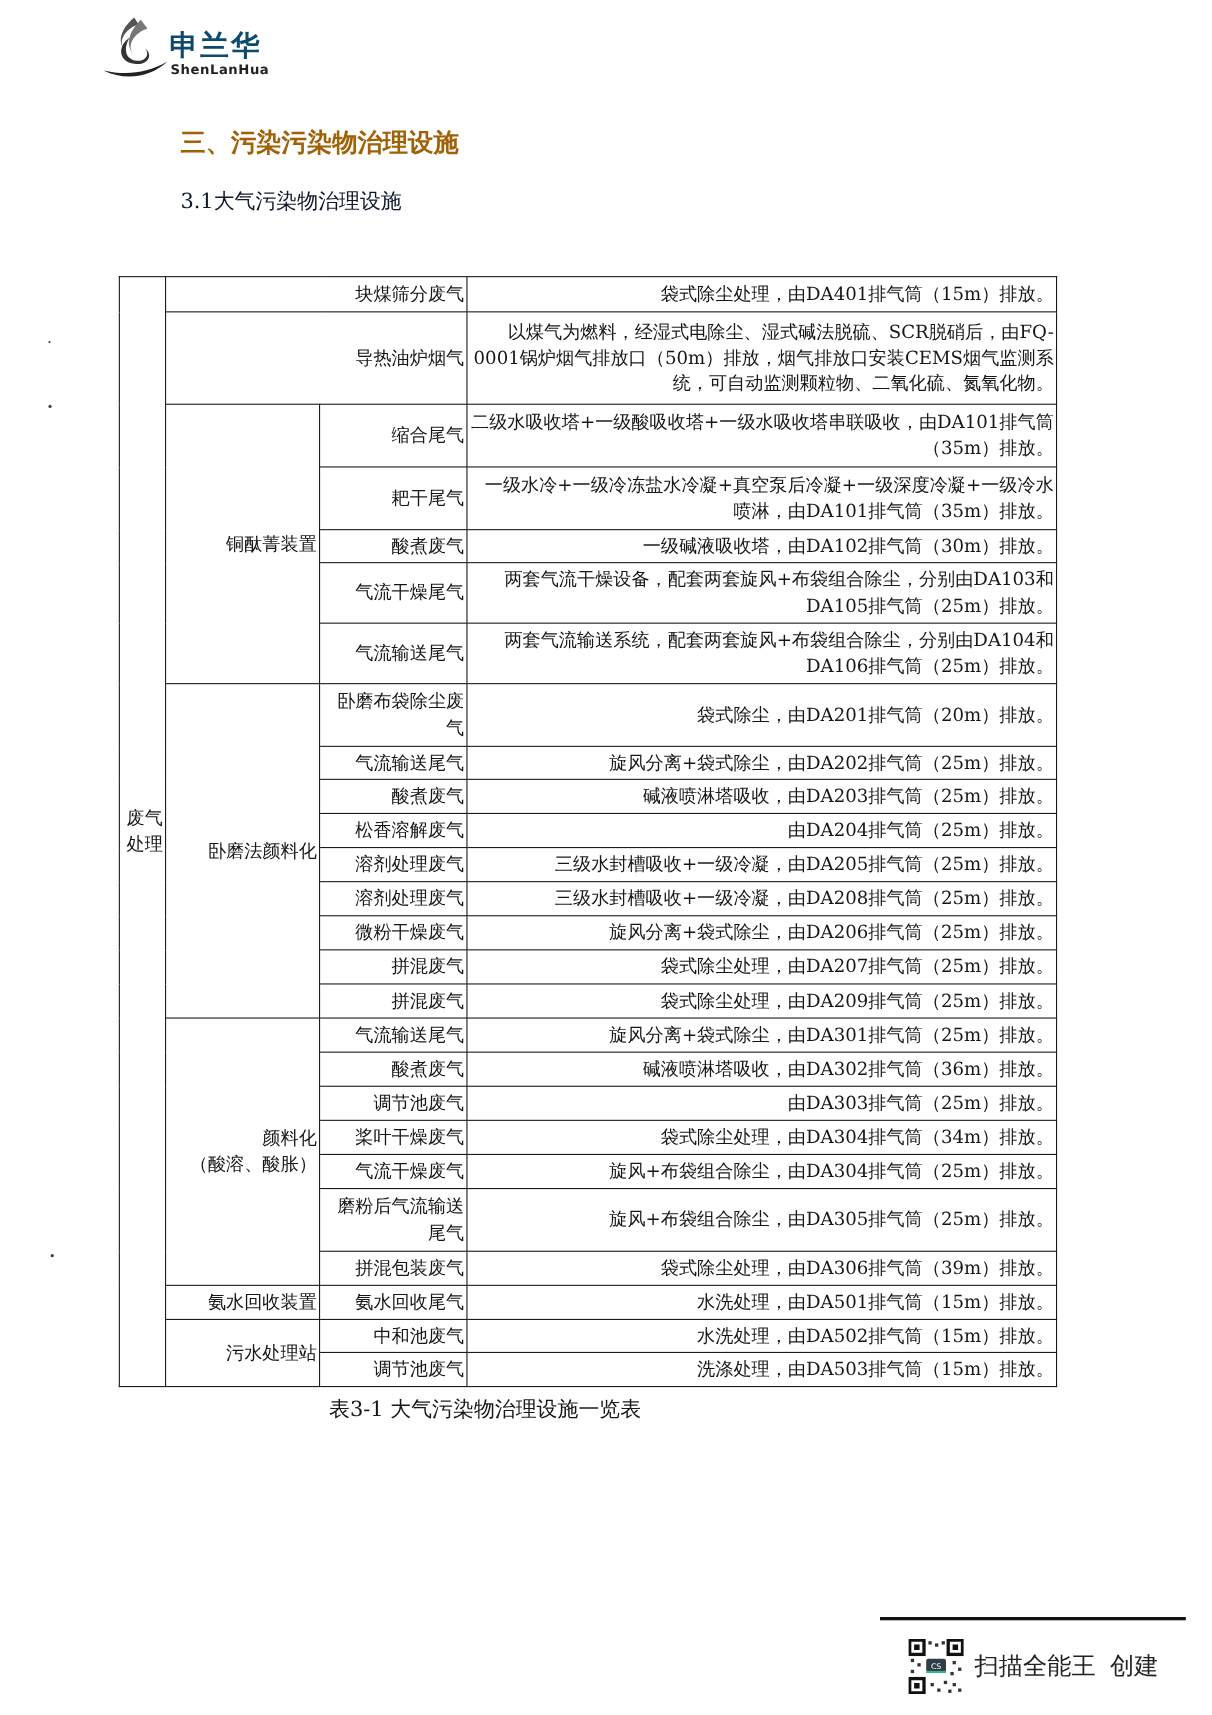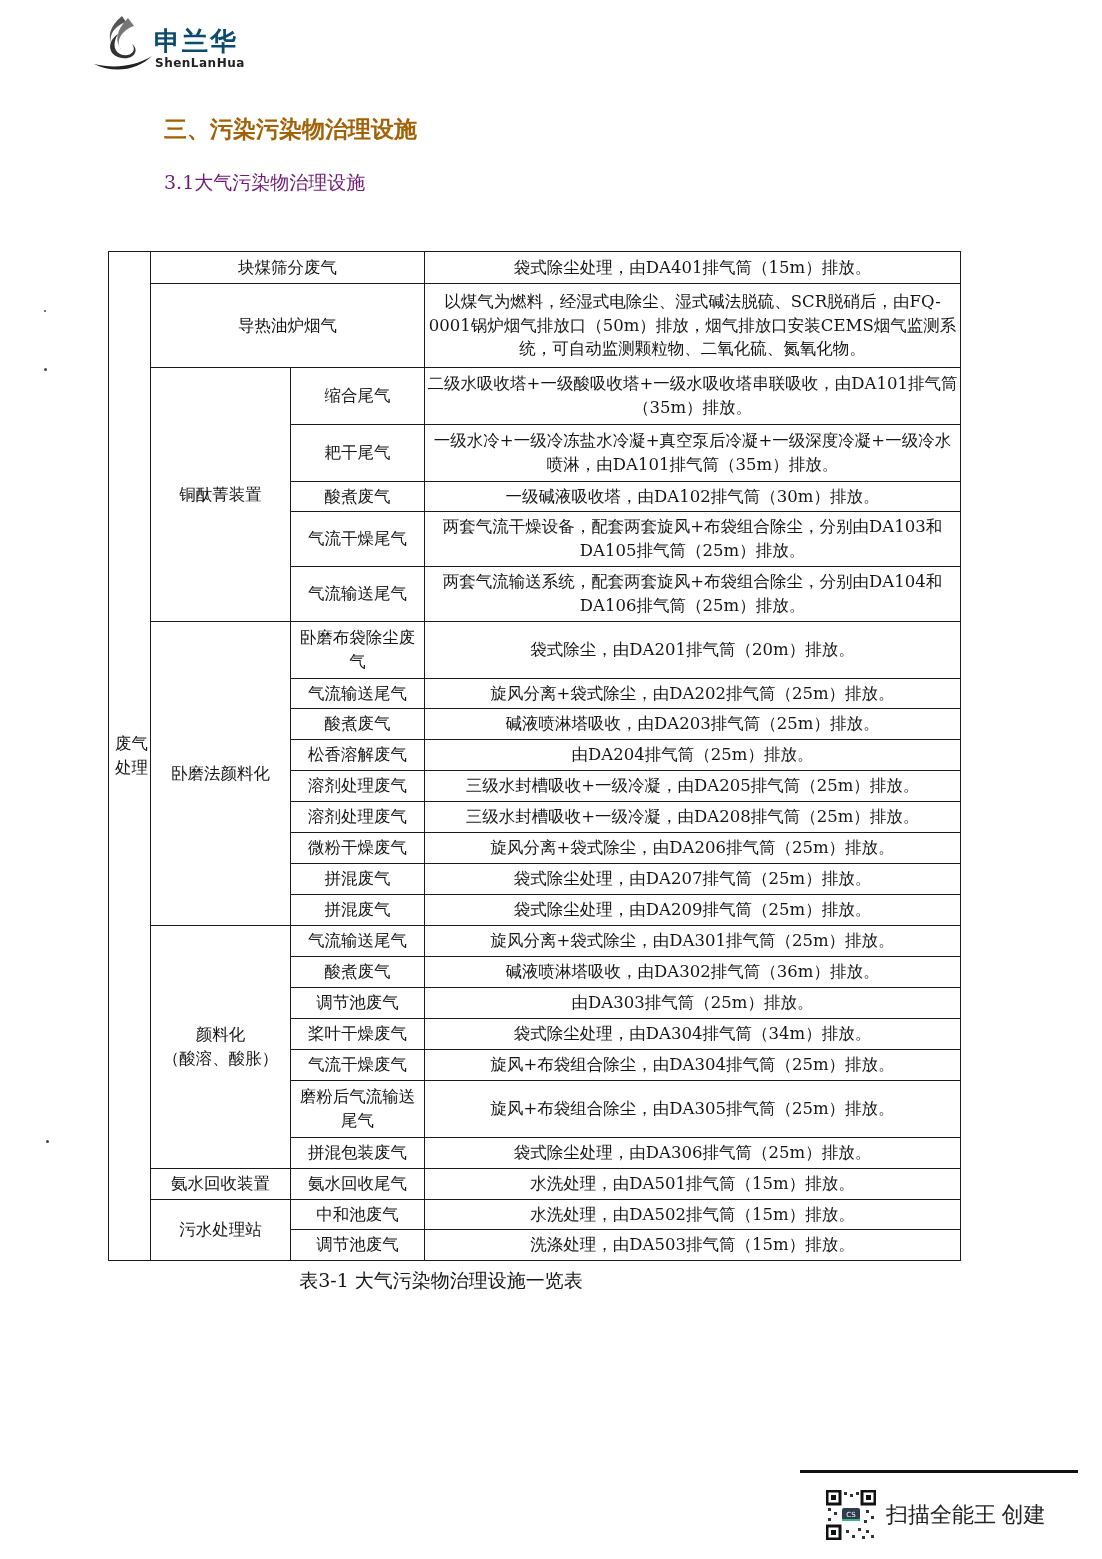--- a/index.html
+++ b/index.html
@@ -5,34 +5,34 @@
   html, body { margin: 0; padding: 0; }
   body {
     width: 1102px; height: 1559px; background: #ffffff; position: relative; overflow: hidden;
     font-family: "DejaVu Serif", "Liberation Serif", serif; color: #161616;
   }
   .logo { position: absolute; left: 92px; top: 12px; width: 190px; height: 62px; }
   .logo-mark { position: absolute; left: 0; top: 0; width: 62px; height: 62px; }
   .logo-cn { position: absolute; left: 62px; top: 12px; font-family: "DejaVu Sans", sans-serif; font-weight: bold; font-size: 26px; color: #0c4a6e; letter-spacing: 2px; }
   .logo-en { position: absolute; left: 63px; top: 44px; font-family: "DejaVu Sans", sans-serif; font-weight: bold; font-size: 12px; color: #222; letter-spacing: 0.5px; }
   .h1 { position: absolute; left: 164px; top: 114px; font-size: 23px; font-weight: bold; font-family: "DejaVu Sans", sans-serif; color: #a16207; }
-  .h2 { position: absolute; left: 164px; top: 170px; font-size: 19px; font-family: "DejaVu Serif", serif; color: #701a75; }
+  .h2 { position: absolute; left: 164px; top: 170px; font-size: 19px; font-family: "DejaVu Serif", serif; color: #0f172a; }
   table.main {
     position: absolute; left: 108px; top: 251px; width: 853px; border-collapse: collapse;
     font-size: 16.5px; line-height: 1.45;
   }
-  table.main td { border: 1.6px solid #1b1b1b; text-align: center; vertical-align: middle; padding: 0 2px; }
+  table.main td { border: 1.6px solid #1b1b1b; text-align: right; vertical-align: middle; padding: 0 2px; }
   .c0 { width: 42px; }
   .c1 { width: 140px; }
   .c2 { width: 134px; }
   .caption { position: absolute; left: 0; width: 950px; text-align: center; top: 1268px; font-size: 19px; }
   .caption span { margin-left: -68px; }
   .footer-line { position: absolute; left: 800px; top: 1470px; width: 278px; height: 3px; background: #111; }
   .qr { position: absolute; left: 826px; top: 1490px; width: 50px; height: 50px; }
-  .scanner-text { position: absolute; left: 886px; top: 1500px; font-family: Liberation Serif, serif; font-size: 22px; color: #222; }
+  .scanner-text { position: absolute; left: 886px; top: 1500px; font-family: Liberation Mono, monospace; font-size: 22px; color: #222; }
   .marks { position: absolute; width: 3px; height: 3px; background: #444; border-radius: 50%; }
 </style>
 </head>
 <body>
 
 <div class="logo">
   <svg class="logo-mark" viewBox="0 0 62 62">
     <path d="M30 4 C18 14 14 26 22 34 C14 26 22 14 34 10 Z" fill="#555"></path>
     <path d="M36 6 C24 18 22 30 30 38 C22 30 30 18 42 14 Z" fill="#777"></path>
     <path d="M26 22 C14 30 16 44 30 46 C42 48 48 38 40 32 C46 40 36 46 28 42 C20 38 22 28 26 22 Z" fill="#333"></path>
@@ -146,21 +146,21 @@
     <tr style="height:31px">
       <td>气流干燥废气</td>
       <td>旋风+布袋组合除尘，由DA304排气筒（25m）排放。</td>
     </tr>
     <tr style="height:57px">
       <td>磨粉后气流输送尾气</td>
       <td>旋风+布袋组合除尘，由DA305排气筒（25m）排放。</td>
     </tr>
     <tr style="height:31px">
       <td>拼混包装废气</td>
-      <td>袋式除尘处理，由DA306排气筒（25m）排放。</td>
+      <td>袋式除尘处理，由DA306排气筒（39m）排放。</td>
     </tr>
     <tr style="height:31px">
       <td>氨水回收装置</td>
       <td>氨水回收尾气</td>
       <td>水洗处理，由DA501排气筒（15m）排放。</td>
     </tr>
     <tr style="height:30px">
       <td rowspan="2">污水处理站</td>
       <td>中和池废气</td>
       <td>水洗处理，由DA502排气筒（15m）排放。</td>

